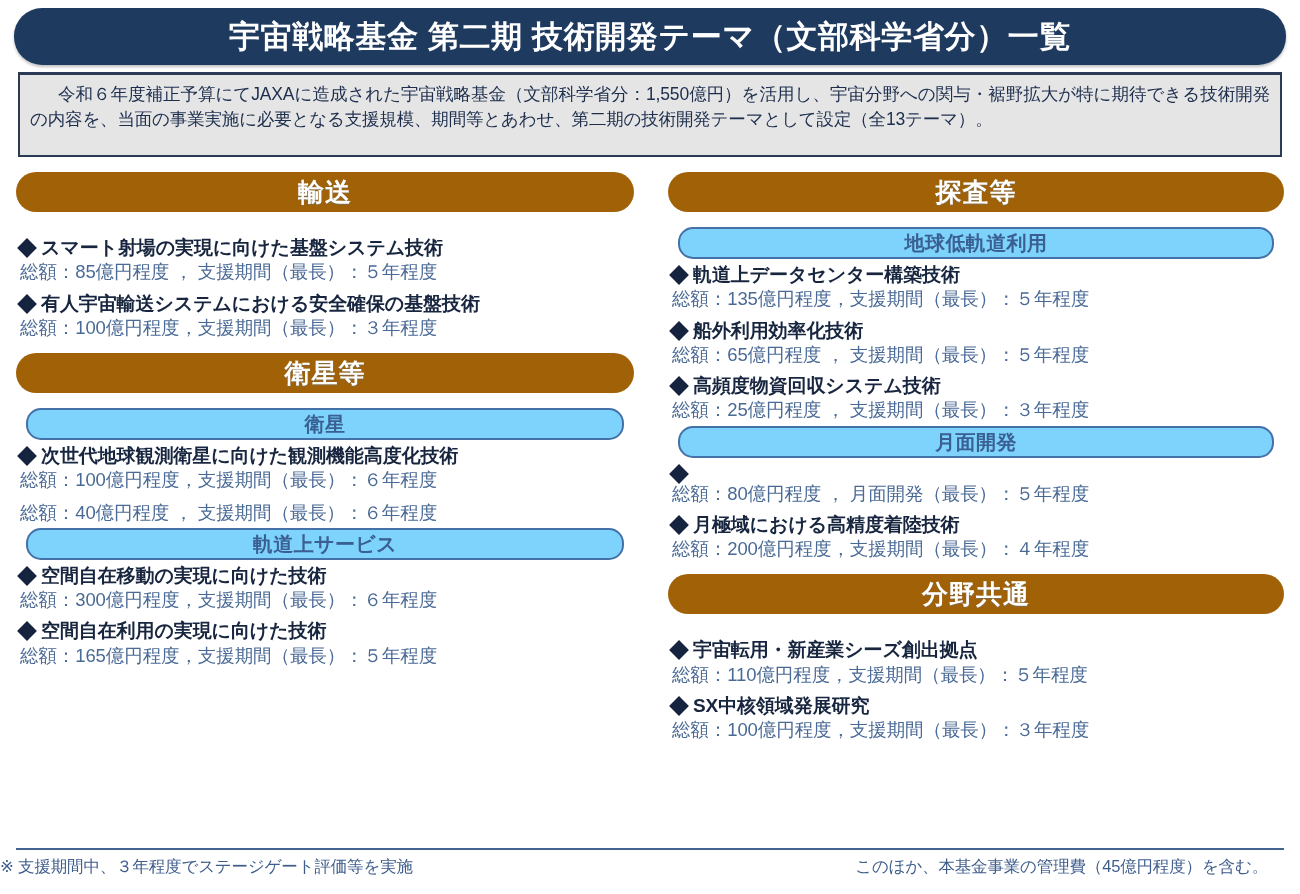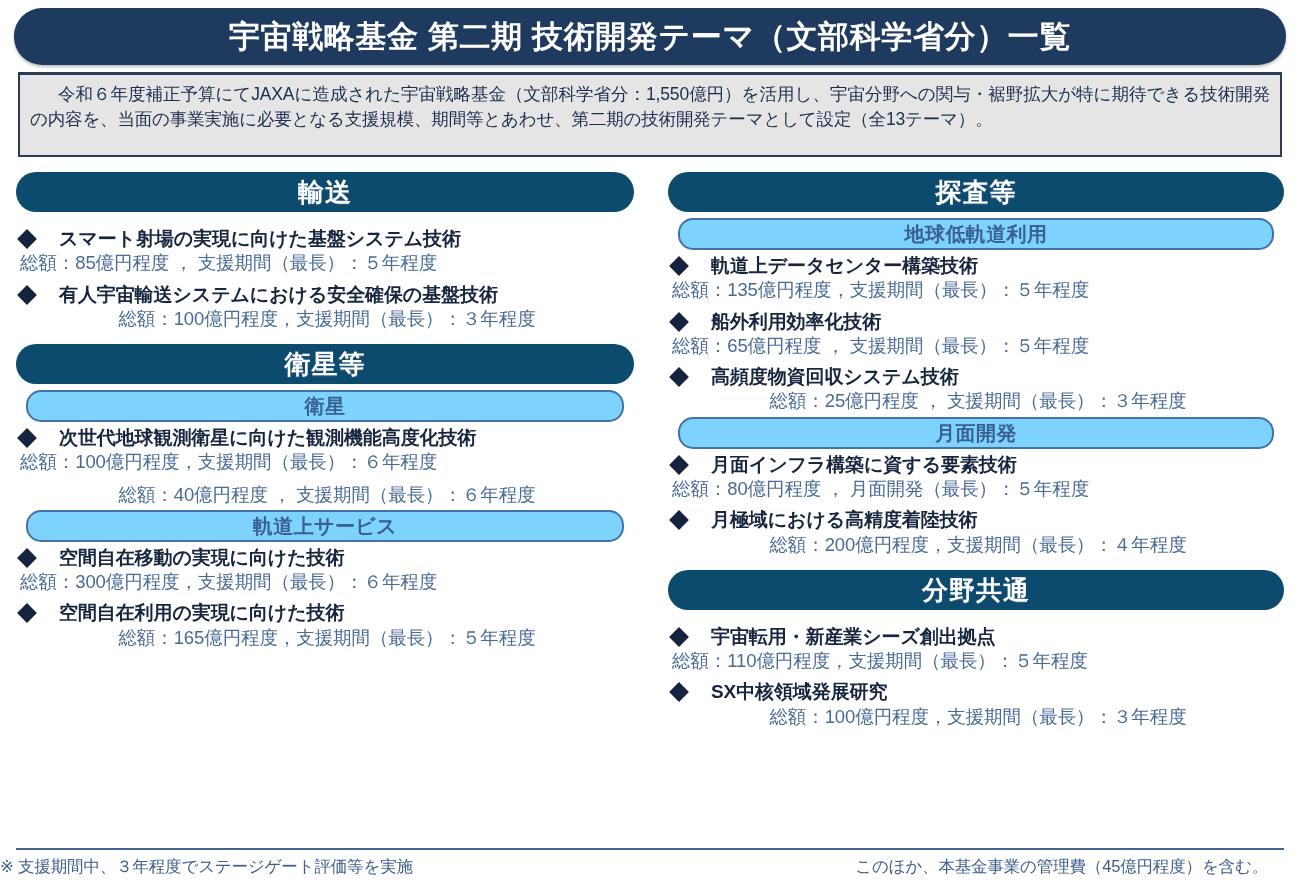--- a/index.html
+++ b/index.html
@@ -60,24 +60,24 @@
   }
 
   
   .col{ position:absolute; top:172px; }
   .col-left{ left:16px; width:618px; }
   .col-right{ left:668px; width:616px; }
 
   
   .sec-header{
     height:40px;
-    background:#0c4a6e;
+    background:#a16207;
     border-radius:20px;
     display:flex; align-items:center; justify-content:center;
-    margin-bottom:6px;
+    margin-bottom:15px;
   }
   .sec-header .sec-title{
     color:#ffffff;
     font-size:26px;
     font-weight:bold;
     line-height:1;
     text-shadow:0 1px 1px rgba(90,120,160,.45);
     letter-spacing:.04em;
   }
 
@@ -94,25 +94,25 @@
     color:#3a6093;
     font-size:20px;
     font-weight:bold;
     line-height:1;
     letter-spacing:.02em;
   }
 
   
   .themes{ margin:0; padding:0; }
   .theme{ margin:0 0 9px 0; padding:0 0 0 4px; }
-  .theme:last-child{ margin-bottom:0;text-align:center; }
+  .theme:last-child{ margin-bottom:0; }
   .theme-head{
     display:flex;
     align-items:flex-start;
-    gap:25px;
+    gap:7px;
     font-size:19px;
     font-weight:bold;
     color:#17253f;
     line-height:1.18;
     letter-spacing:-0.005em;
   }
   .diamond-icon{
     flex:0 0 auto;
     width:14px; height:14px;
     background:#16233f;
@@ -281,21 +281,20 @@
             <div class="theme-detail">総額：25億円程度 ， 支援期間（最長）：３年程度</div>
           </div>
         </div>
         <div class="sub-header">
           <span class="sub-title">月面開発</span>
         </div>
         <div class="themes">
           <div class="theme">
             <div class="theme-head">
               <span class="diamond-icon"></span>
-              <span>月面インフラ構築に資する要素技術</span>
             </div>
             <div class="theme-detail">総額：80億円程度 ， 月面開発（最長）：５年程度</div>
           </div>
           <div class="theme">
             <div class="theme-head">
               <span class="diamond-icon"></span>
               <span>月極域における高精度着陸技術</span>
             </div>
             <div class="theme-detail">総額：200億円程度，支援期間（最長）：４年程度</div>
           </div>

